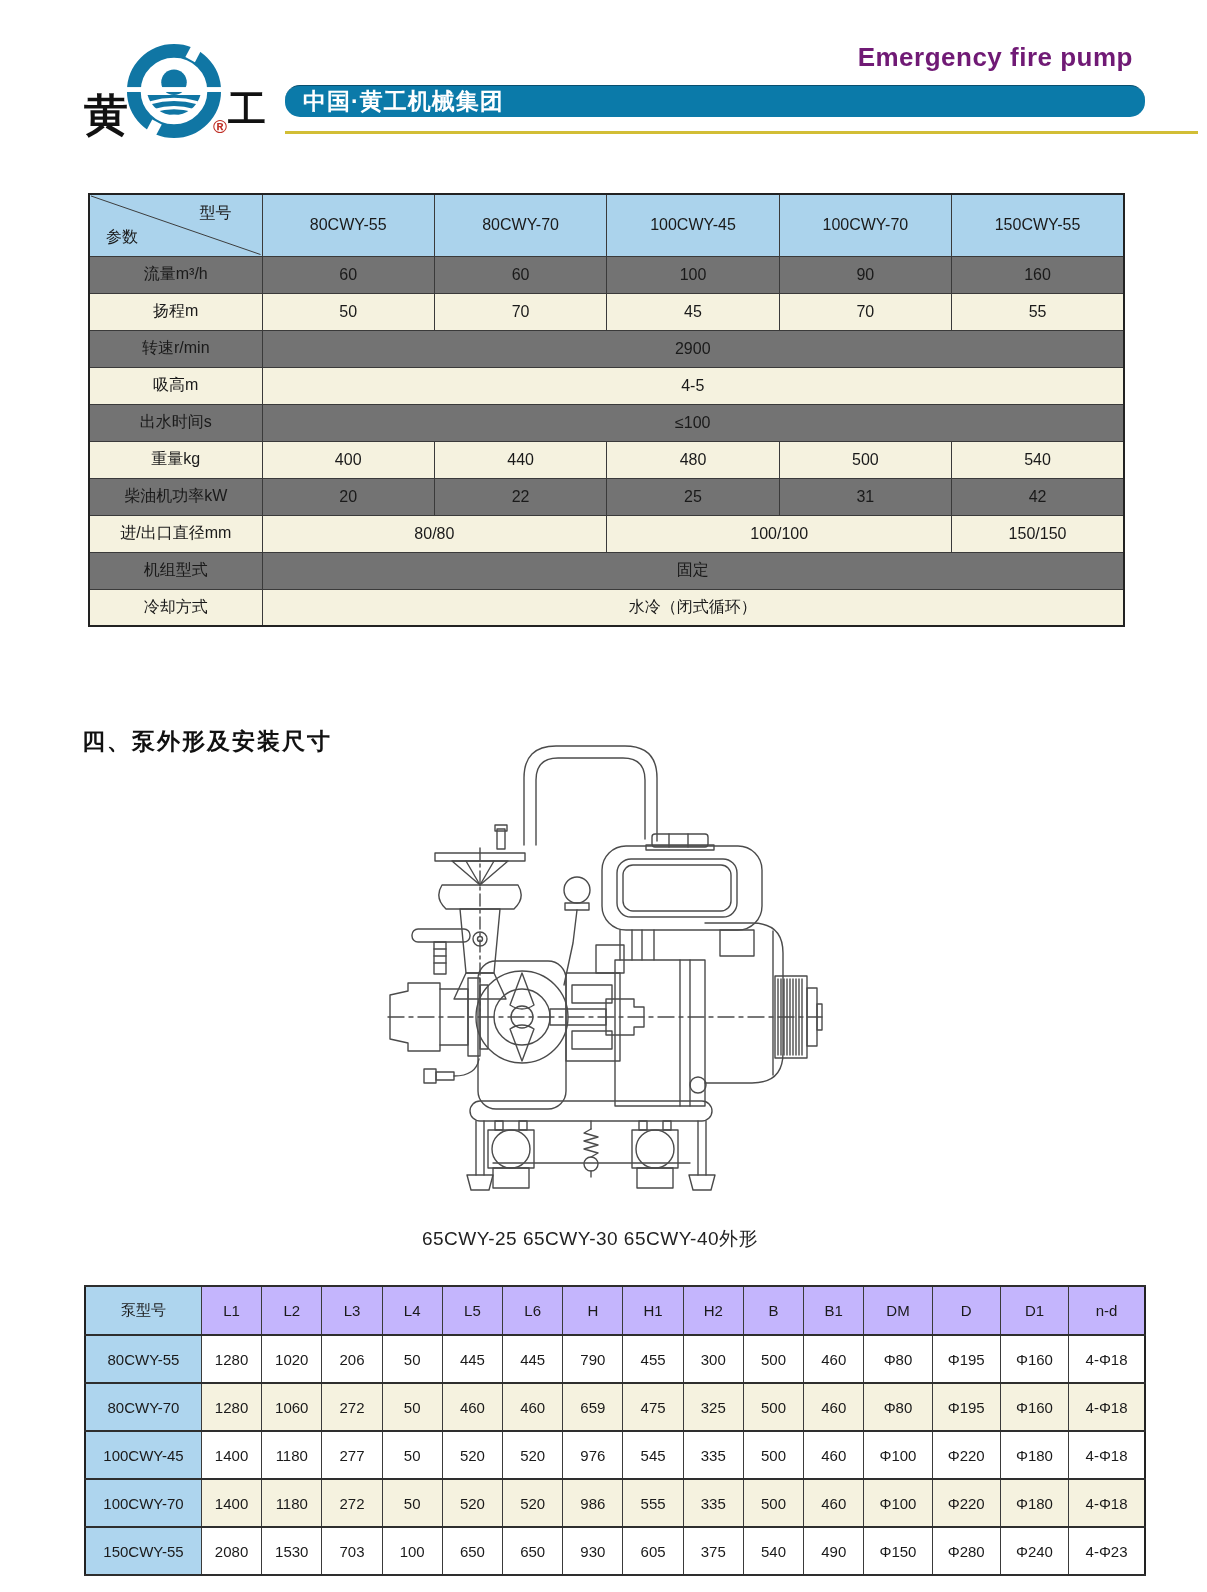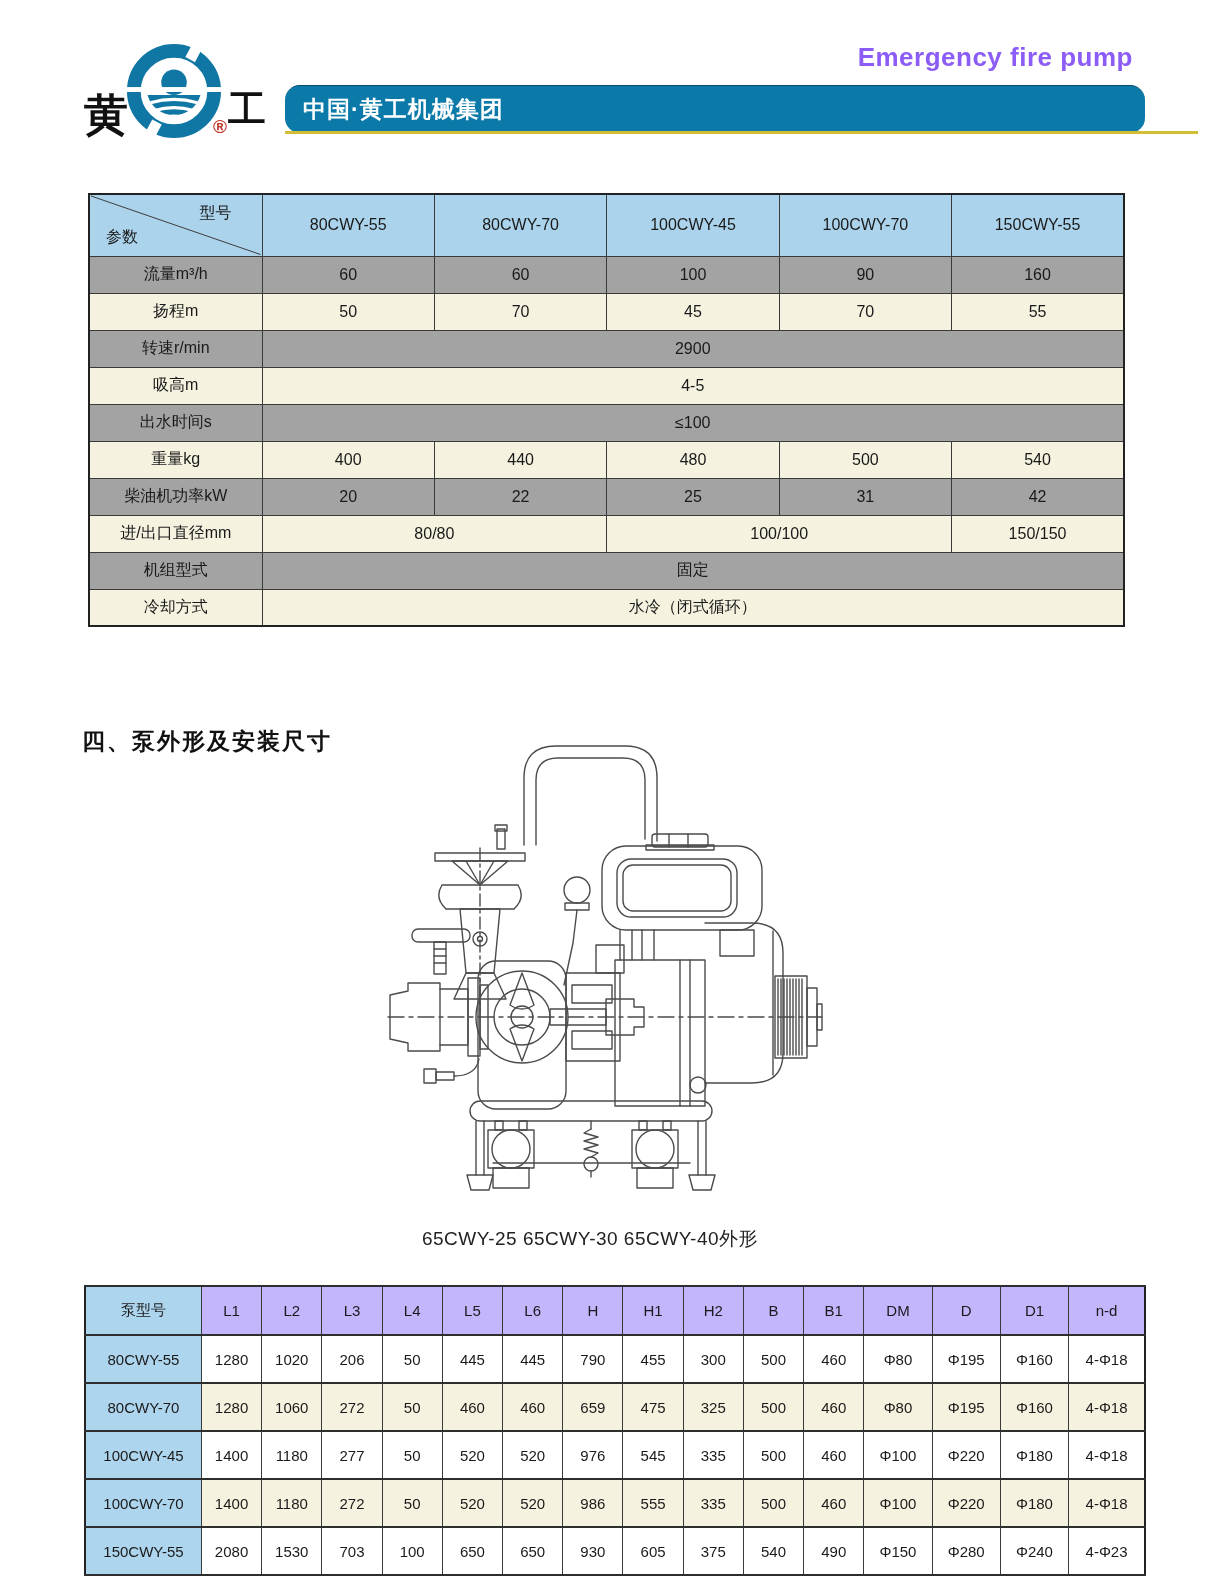--- a/index.html
+++ b/index.html
@@ -5,37 +5,37 @@
   html,body{margin:0;padding:0;background:#e8e8e8;}
   .page{position:relative;width:1207px;height:1592px;background:#ffffff;margin:0 auto;
         font-family:"Liberation Sans",sans-serif;color:#1a1a1a;overflow:hidden;}
 
   
   .logo-char-left{position:absolute;left:84px;top:86px;font-size:44px;font-weight:bold;color:#111;}
   .logo-char-right{position:absolute;left:228px;top:84px;font-size:38px;font-weight:bold;color:#111;}
   .logo-emblem{position:absolute;left:125px;top:42px;}
   .logo-reg{position:absolute;left:213px;top:116px;font-size:19px;color:#c03128;font-weight:bold;}
   .eng-title{position:absolute;left:600px;top:42px;width:533px;text-align:right;
-             font-size:26px;font-weight:bold;color:#8b5cf6;letter-spacing:0.5px;}
-  .banner{position:absolute;left:285px;top:85px;width:860px;height:48px;background:#0b7aa9;
+             font-size:26px;font-weight:bold;color:#701a75;letter-spacing:0.5px;}
+  .banner{position:absolute;left:285px;top:85px;width:860px;height:32px;background:#0b7aa9;
           display:flex;align-items:center;justify-content:space-between;box-sizing:border-box;
           padding:0 14px 0 18px;border-top:1px solid #084e6e;border-radius:15px;}
   .banner .company{color:#fff;font-size:23px;font-weight:bold;letter-spacing:1px;}
   .banner .product{color:#fff;font-size:27px;font-weight:bold;letter-spacing:2px;}
   .accent-line{position:absolute;left:285px;top:131px;width:913px;height:3px;background:#d2be35;}
 
   
   table{border-collapse:collapse;table-layout:fixed;}
   .spec{position:absolute;left:88px;top:193px;width:1037px;border:2px solid #222;}
   .spec th,.spec td{border:1px solid #3a3a3a;text-align:center;font-size:16px;font-weight:400;
                     padding:0;vertical-align:middle;}
   .spec thead tr{height:62px;padding-left:8px;}
   .spec thead th{background:#abd3ec;}
   .spec tbody tr{height:37px;}
-  .spec tr.r-white th,.spec tr.r-white td{background:#a3a3a3;}
+  .spec tr.r-white th,.spec tr.r-white td{background:#737373;}
   .spec tr.r-cream th,.spec tr.r-cream td{background:#f5f2df;margin-left:8px;}
   .corner{position:relative;}
   .diag{position:absolute;left:0;top:0;width:100%;height:100%;}
   .c-top{position:absolute;top:8px;right:30px;font-size:16px;}
   .c-bot{position:absolute;bottom:8px;left:16px;font-size:16px;}
 
   
   .section-title{position:absolute;left:82px;top:726px;font-size:23px;font-weight:bold;color:#111;
                  letter-spacing:2px;}
   .drawing{position:absolute;left:380px;top:733px;}

